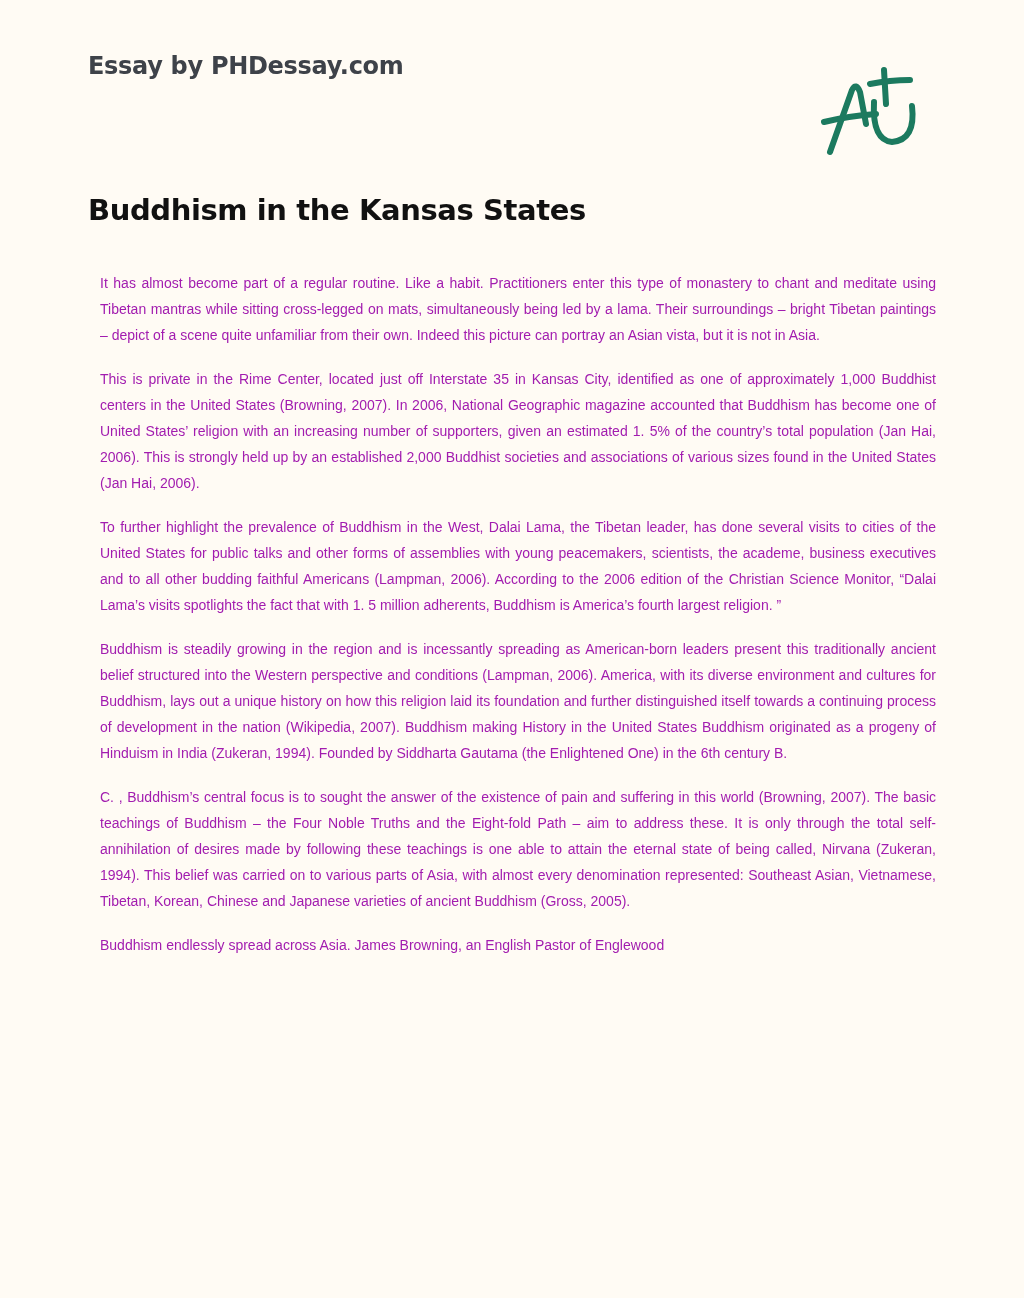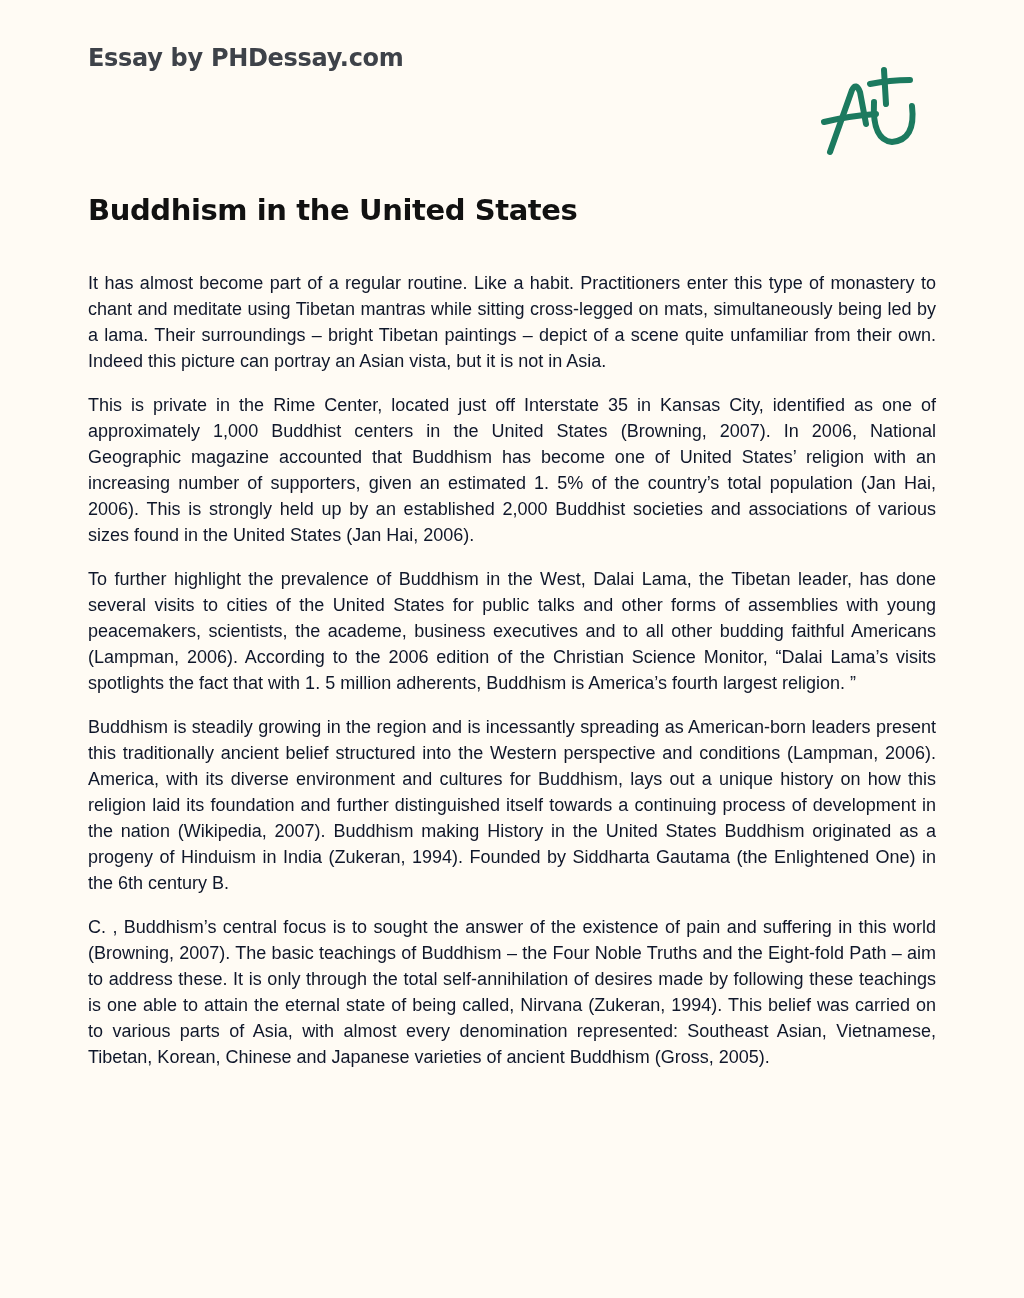--- a/index.html
+++ b/index.html
@@ -11,21 +11,21 @@
       width: 1024px;
       height: 1298px;
       overflow: hidden;
       position: relative;
       font-family: "Liberation Sans", "DejaVu Sans", sans-serif;
       color: #1b1b1b;
     }
     .header {
       position: absolute;
       left: 88px;
-      top: 42px;
+      top: 50px;
       text-align: right;
     }
     .brand {
       font-family: "DejaVu Sans", sans-serif;
       font-weight: bold;
       font-size: 24px;
       color: #3e4249;
       letter-spacing: -0.3px;
       line-height: 32px;
       margin: 0;
@@ -59,25 +59,25 @@
       color: #111111;
       line-height: 40px;
     }
     .content {
       position: absolute;
       left: 88px;
       top: 270px;
       width: 848px;
     }
     .content p {
-      margin: 0 0 18px 0;
-      font-size: 18px;
+      margin: 0 0 18px 12px;
+      font-size: 14px;
       line-height: 26px;
       text-align: justify;
-      color: #0f172a;
+      color: #a21caf;
     }
   </style>
 </head>
 <body>
 
 <div class="header">
   <h2 class="brand">Essay by PHDessay.com</h2>
 </div>
 
 <div class="logo">
@@ -90,21 +90,22 @@
 
       <path d="M64 8 L66 42"></path>
 
       <path d="M50 22 Q70 18 90 18"></path>
 
       <path d="M54 40 Q52 78 72 80 Q96 78 92 44"></path>
     </g>
   </svg>
 </div>
 
-<h1 class="title">Buddhism in the United States</h1>
+<h1 class="title">Buddhism in the Kansas States</h1>
 
 <div class="content">
   <p>It has almost become part of a regular routine. Like a habit. Practitioners enter this type of monastery to chant and meditate using Tibetan mantras while sitting cross-legged on mats, simultaneously being led by a lama. Their surroundings – bright Tibetan paintings – depict of a scene quite unfamiliar from their own. Indeed this picture can portray an Asian vista, but it is not in Asia.</p>
   <p>This is private in the Rime Center, located just off Interstate 35 in Kansas City, identified as one of approximately 1,000 Buddhist centers in the United States (Browning, 2007). In 2006, National Geographic magazine accounted that Buddhism has become one of United States’ religion with an increasing number of supporters, given an estimated 1. 5% of the country’s total population (Jan Hai, 2006). This is strongly held up by an established 2,000 Buddhist societies and associations of various sizes found in the United States (Jan Hai, 2006).</p>
   <p>To further highlight the prevalence of Buddhism in the West, Dalai Lama, the Tibetan leader, has done several visits to cities of the United States for public talks and other forms of assemblies with young peacemakers, scientists, the academe, business executives and to all other budding faithful Americans (Lampman, 2006). According to the 2006 edition of the Christian Science Monitor, “Dalai Lama’s visits spotlights the fact that with 1. 5 million adherents, Buddhism is America’s fourth largest religion. ”</p>
   <p>Buddhism is steadily growing in the region and is incessantly spreading as American-born leaders present this traditionally ancient belief structured into the Western perspective and conditions (Lampman, 2006). America, with its diverse environment and cultures for Buddhism, lays out a unique history on how this religion laid its foundation and further distinguished itself towards a continuing process of development in the nation (Wikipedia, 2007). Buddhism making History in the United States Buddhism originated as a progeny of Hinduism in India (Zukeran, 1994). Founded by Siddharta Gautama (the Enlightened One) in the 6th century B.</p>
   <p>C. , Buddhism’s central focus is to sought the answer of the existence of pain and suffering in this world (Browning, 2007). The basic teachings of Buddhism – the Four Noble Truths and the Eight-fold Path – aim to address these. It is only through the total self-annihilation of desires made by following these teachings is one able to attain the eternal state of being called, Nirvana (Zukeran, 1994). This belief was carried on to various parts of Asia, with almost every denomination represented: Southeast Asian, Vietnamese, Tibetan, Korean, Chinese and Japanese varieties of ancient Buddhism (Gross, 2005).</p>
+  <p>Buddhism endlessly spread across Asia. James Browning, an English Pastor of Englewood</p>
 </div>
 
 </body></html>

